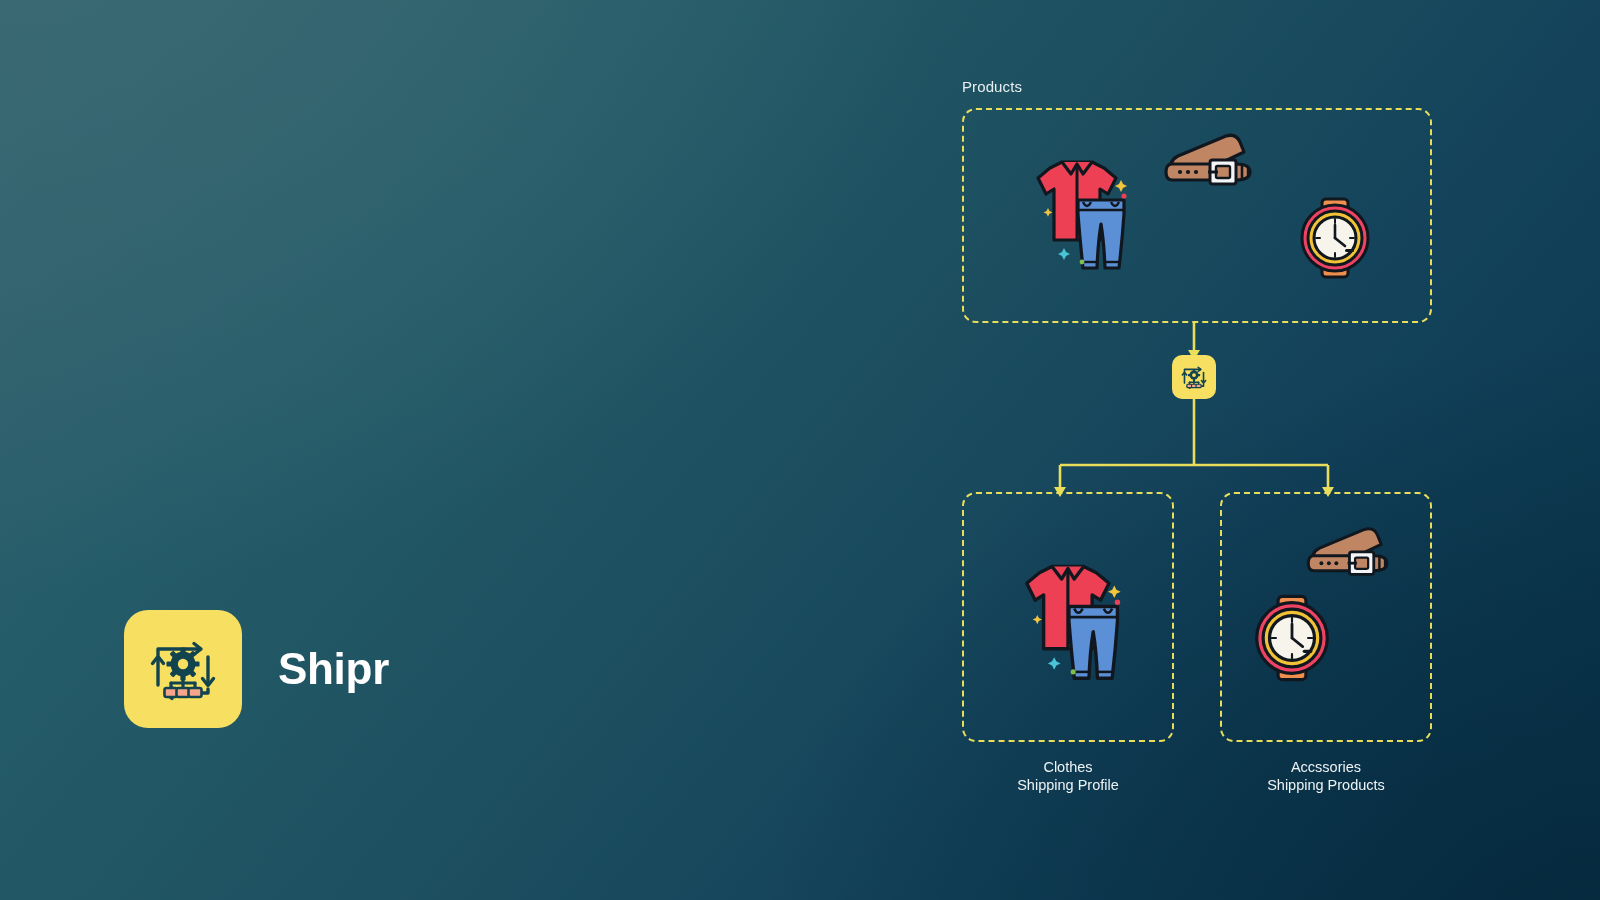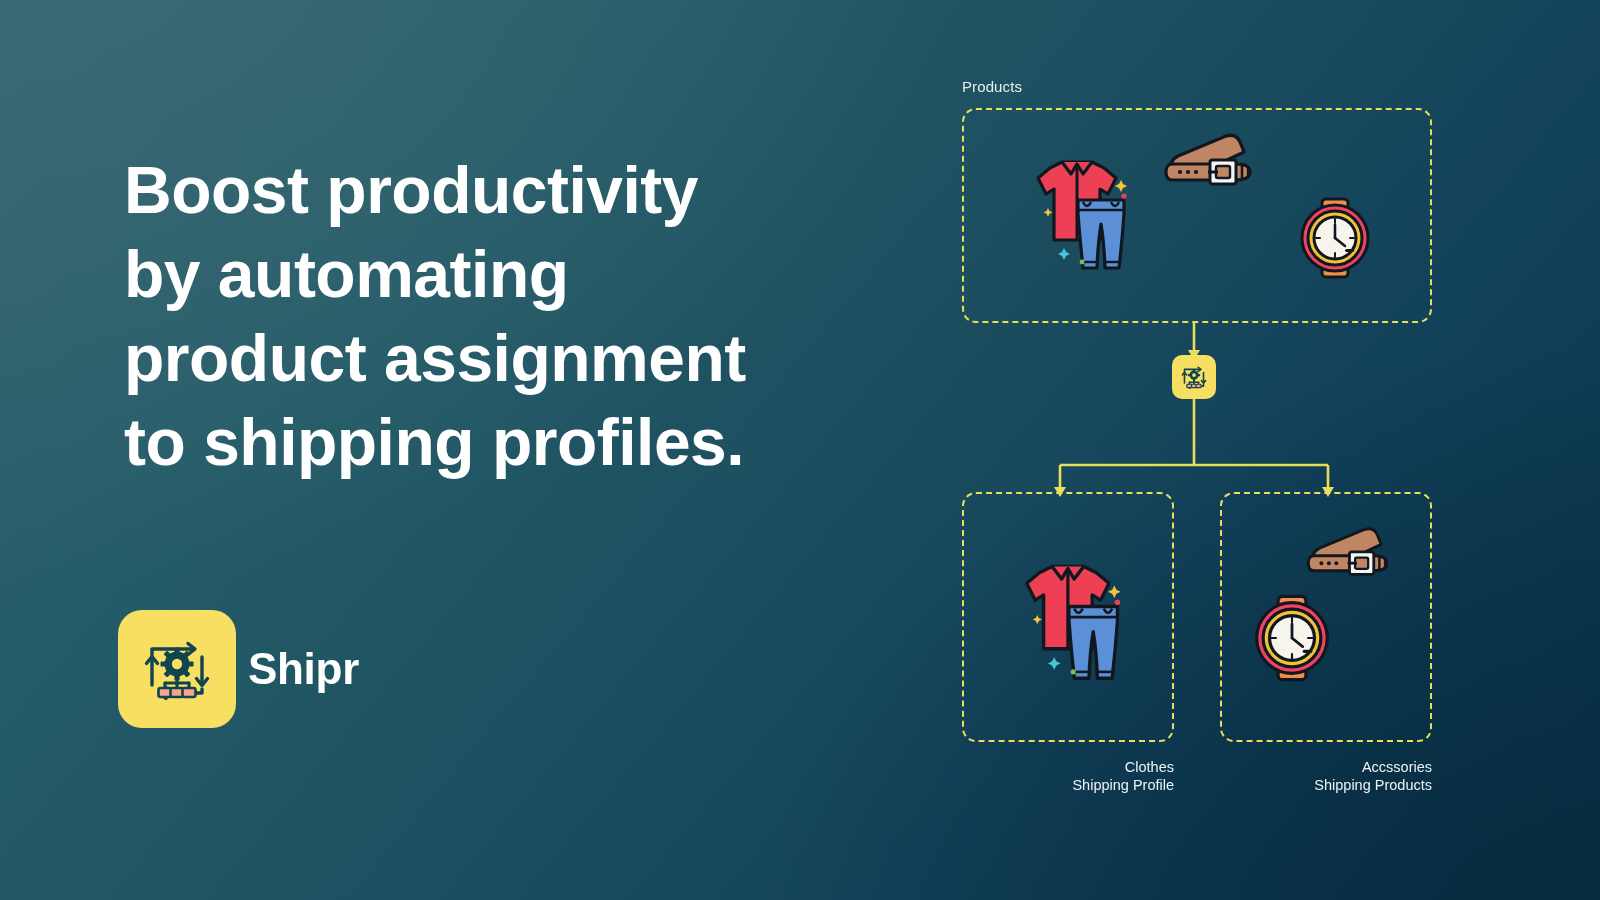--- a/index.html
+++ b/index.html
@@ -31,25 +31,25 @@
     color: #ffffff;
     font-size: 66px;
     line-height: 84px;
     font-weight: bold;
     letter-spacing: -0.5px;
     white-space: pre-line;
   }
 
   .brand {
     position: absolute;
-    left: 118px;
+    left: 124px;
     top: 610px;
     display: flex;
     align-items: center;
-    gap: 12px;
+    gap: 36px;
   }
   .logo-tile {
     width: 118px;
     height: 118px;
     border-radius: 24px;
     background: #f6df61;
     display: flex;
     align-items: center;
     justify-content: center;
   }
@@ -72,21 +72,21 @@
 
   .dash-box {
     position: absolute;
     border: 2px dashed #e9de5a;
     border-radius: 14px;
     box-sizing: border-box;
   }
 
   .caption {
     position: absolute;
-    text-align: right;
+    text-align: center;
     color: #eef3f4;
     font-size: 14.5px;
     line-height: 18px;
     white-space: pre-line;
   }
 
   .node-tile {
     position: absolute;
     width: 44px;
     height: 44px;
@@ -99,26 +99,20 @@
 
   .connectors { position: absolute; left: 0; top: 0; width: 620px; height: 780px; pointer-events: none; }
 
   .icon-abs { position: absolute; }
 </style>
 </head>
 <body>
 
 <div class="canvas">
 
-  <div class="hero">
-    <h1 class="headline">Boost productivity
-by automating
-product assignment
-to shipping profiles.</h1>
-  </div>
 
   <div class="brand">
     <div class="logo-tile">
       <svg width="84" height="84" viewBox="0 0 84 84" aria-hidden="true">
         <g fill="none" stroke="#12444f" stroke-width="3.4" stroke-linecap="round" stroke-linejoin="round">
 
           <path d="M17 28 V22 H59"></path>
           <path d="M53 16.5 L60 22 L53 27.5"></path>
 
           <path d="M67 30 V57"></path>

